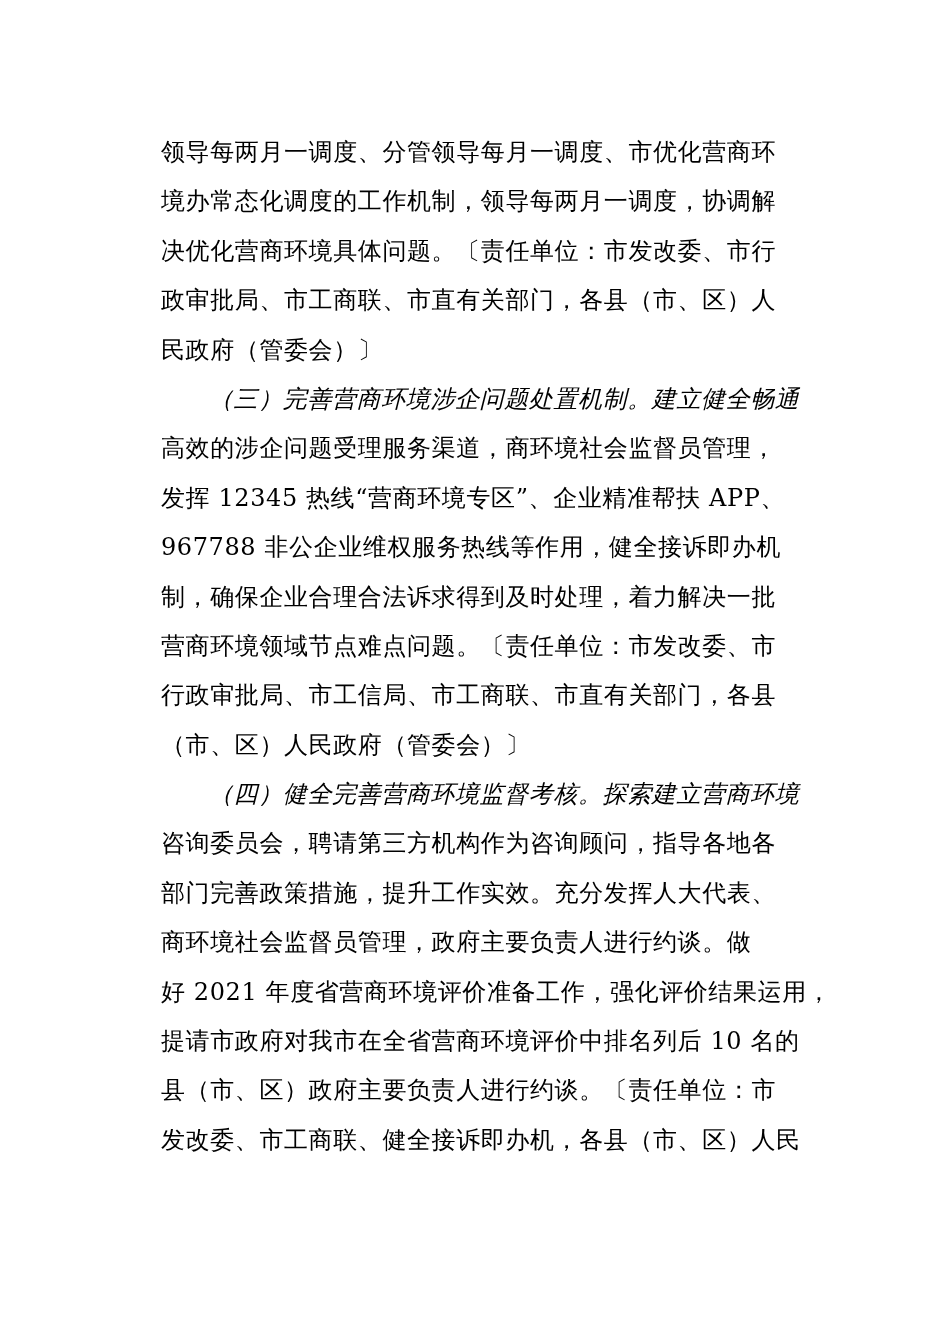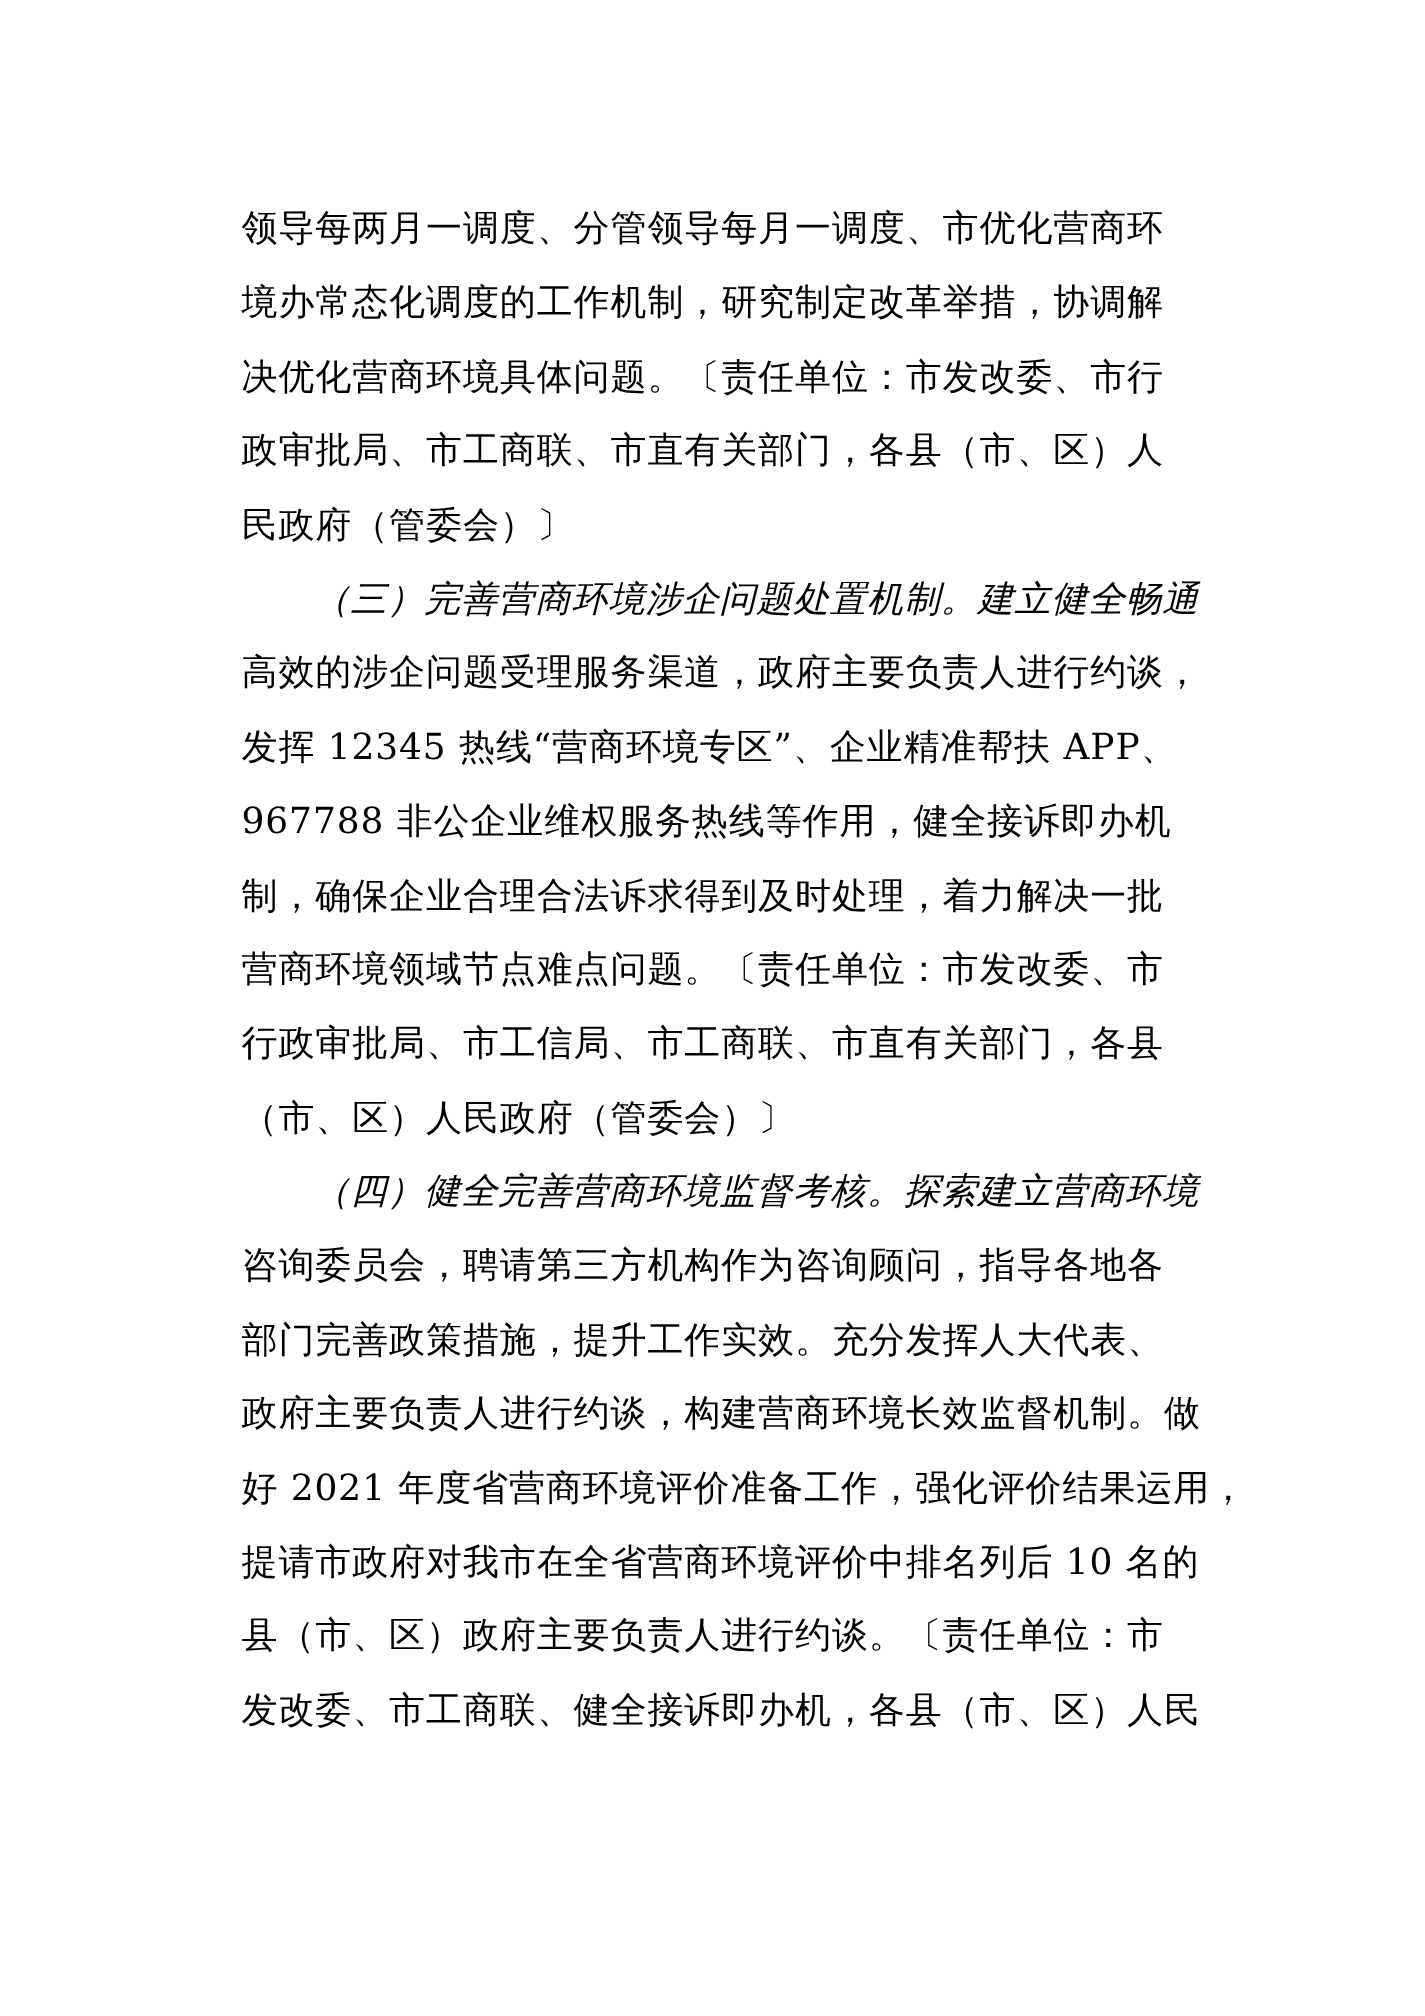--- a/index.html
+++ b/index.html
@@ -43,42 +43,42 @@
     }
   </style>
 </head>
 <body>
 
 <div class="page">
   <div class="body-text">
 
     <div>
       <span class="line">领导每两月一调度、分管领导每月一调度、市优化营商环</span>
-      <span class="line">境办常态化调度的工作机制，研究制定改革举措，协调解</span>
+      <span class="line">境办常态化调度的工作机制，领导每两月一调度，协调解</span>
       <span class="line">决优化营商环境具体问题。〔责任单位：市发改委、市行</span>
       <span class="line">政审批局、市工商联、市直有关部门，各县（市、区）人</span>
       <span class="line">民政府（管委会）〕</span>
     </div>
 
     <div>
       <span class="line indent">（三）完善营商环境涉企问题处置机制。建立健全畅通</span>
-      <span class="line">高效的涉企问题受理服务渠道，政府主要负责人进行约谈，</span>
+      <span class="line">高效的涉企问题受理服务渠道，商环境社会监督员管理，</span>
       <span class="line">发挥 12345 热线“营商环境专区”、企业精准帮扶 APP、</span>
       <span class="line">967788 非公企业维权服务热线等作用，健全接诉即办机</span>
       <span class="line">制，确保企业合理合法诉求得到及时处理，着力解决一批</span>
       <span class="line">营商环境领域节点难点问题。〔责任单位：市发改委、市</span>
       <span class="line">行政审批局、市工信局、市工商联、市直有关部门，各县</span>
       <span class="line">（市、区）人民政府（管委会）〕</span>
     </div>
 
     <div>
       <span class="line indent">（四）健全完善营商环境监督考核。探索建立营商环境</span>
       <span class="line">咨询委员会，聘请第三方机构作为咨询顾问，指导各地各</span>
       <span class="line">部门完善政策措施，提升工作实效。充分发挥人大代表、</span>
-      <span class="line">政府主要负责人进行约谈，构建营商环境长效监督机制。做</span>
+      <span class="line">商环境社会监督员管理，政府主要负责人进行约谈。做</span>
       <span class="line">好 2021 年度省营商环境评价准备工作，强化评价结果运用，</span>
       <span class="line">提请市政府对我市在全省营商环境评价中排名列后 10 名的</span>
       <span class="line">县（市、区）政府主要负责人进行约谈。〔责任单位：市</span>
       <span class="line">发改委、市工商联、健全接诉即办机，各县（市、区）人民</span>
     </div>
 
   </div>
 </div>
 
 </body></html>

